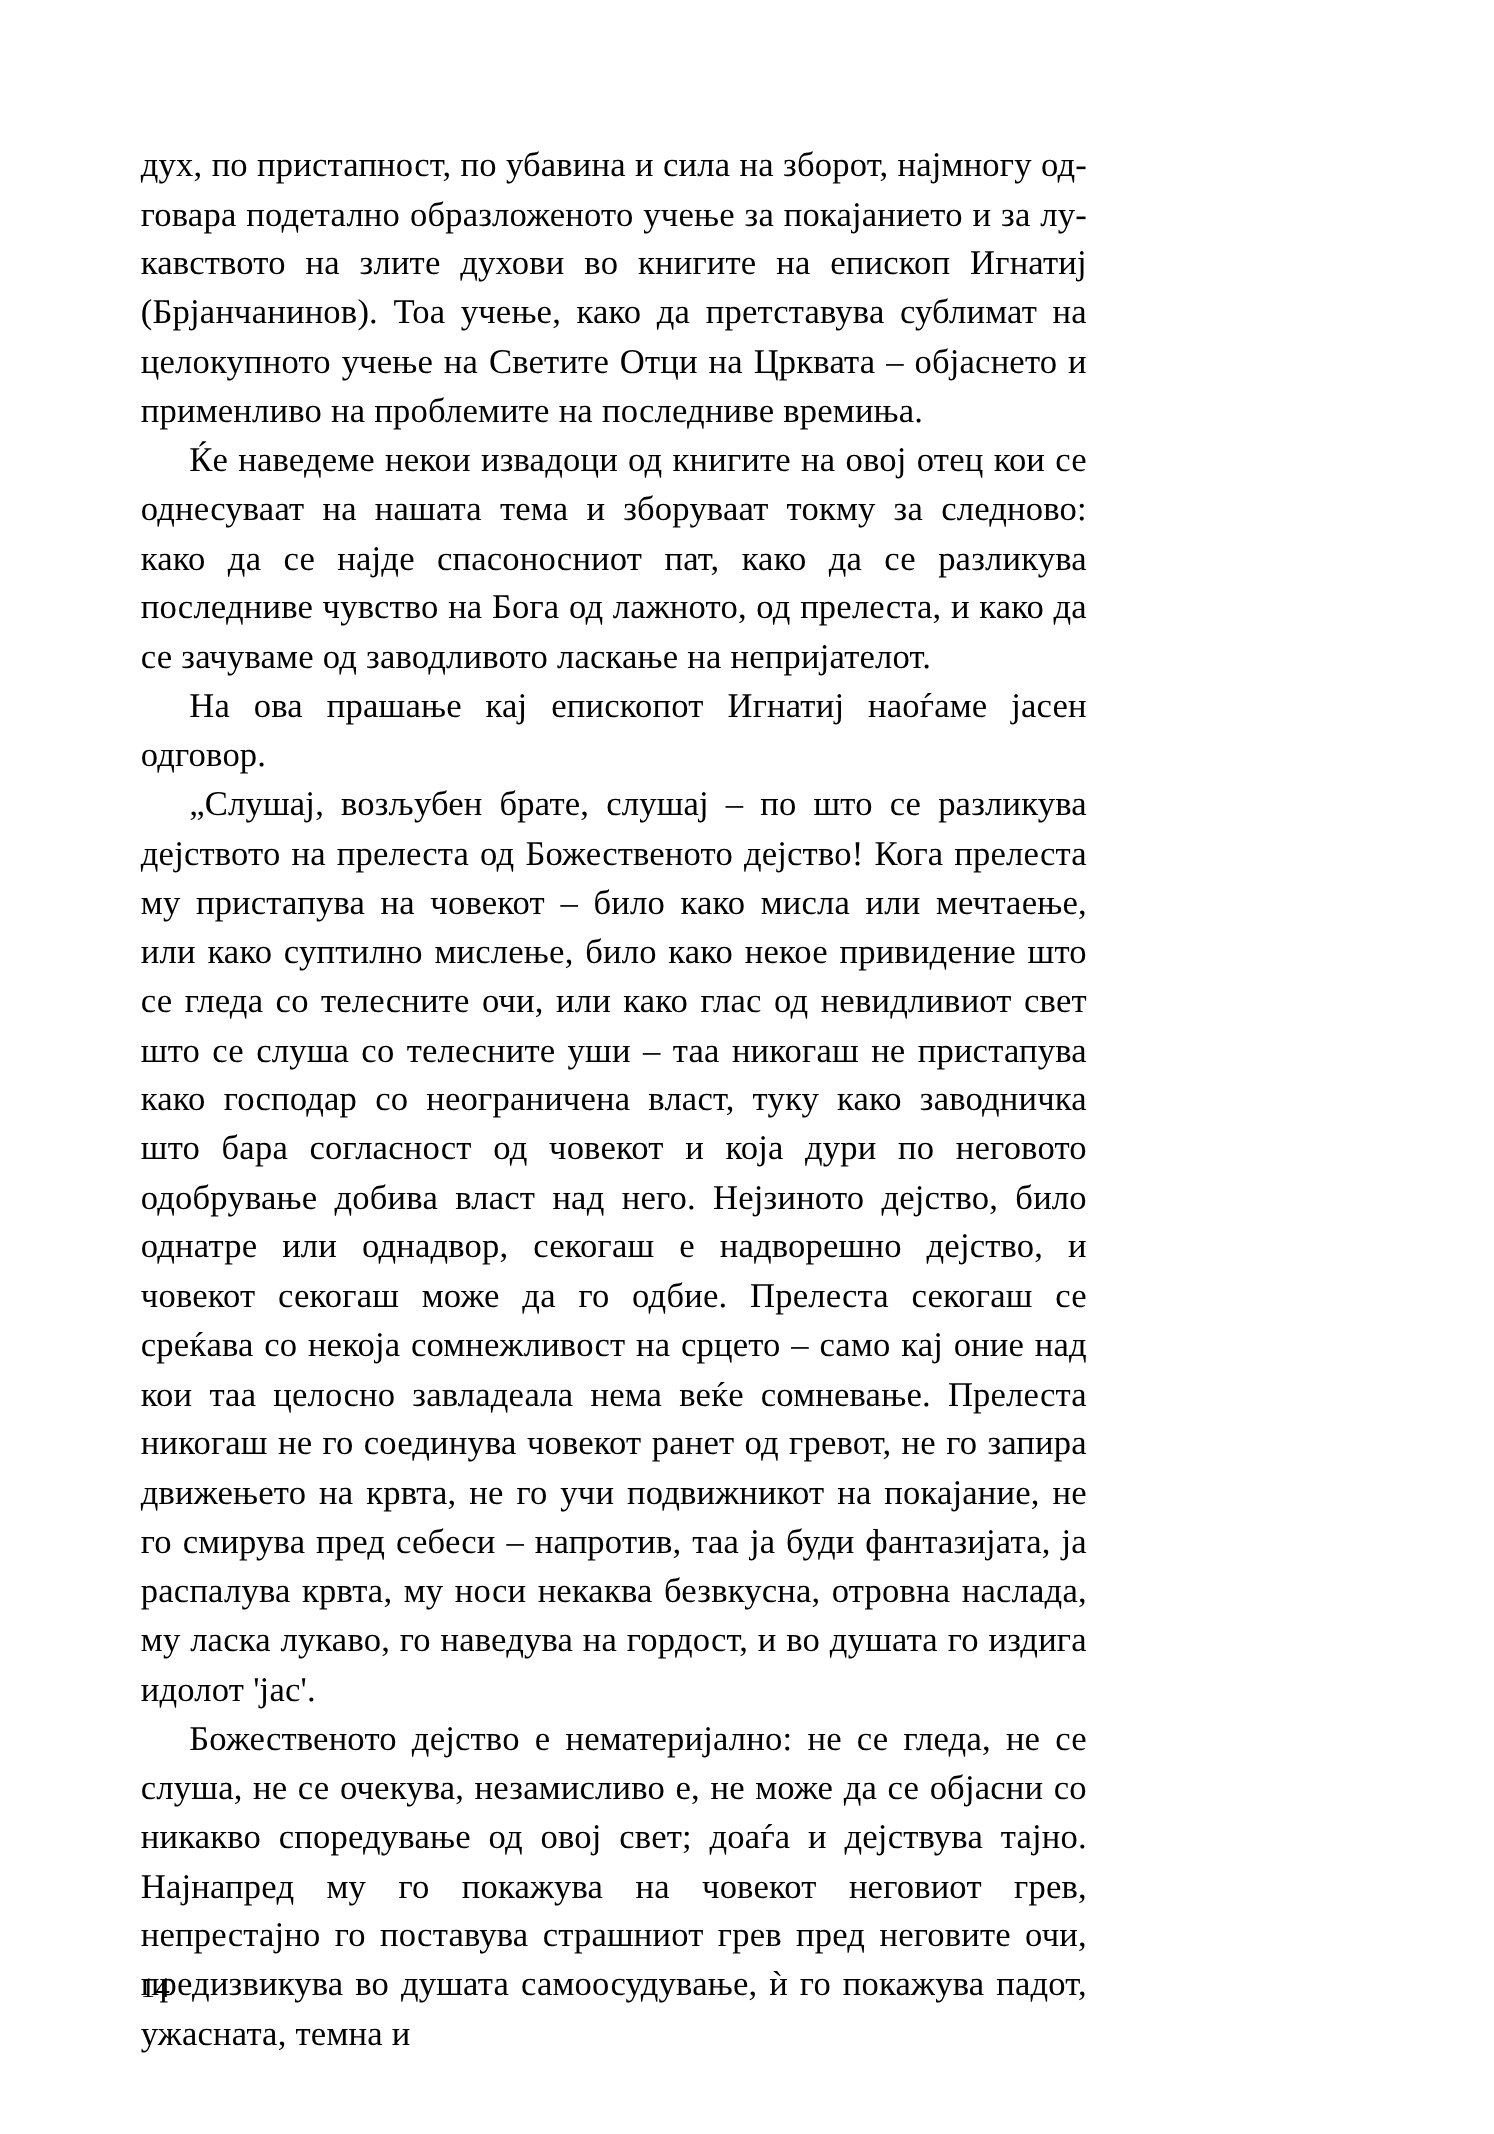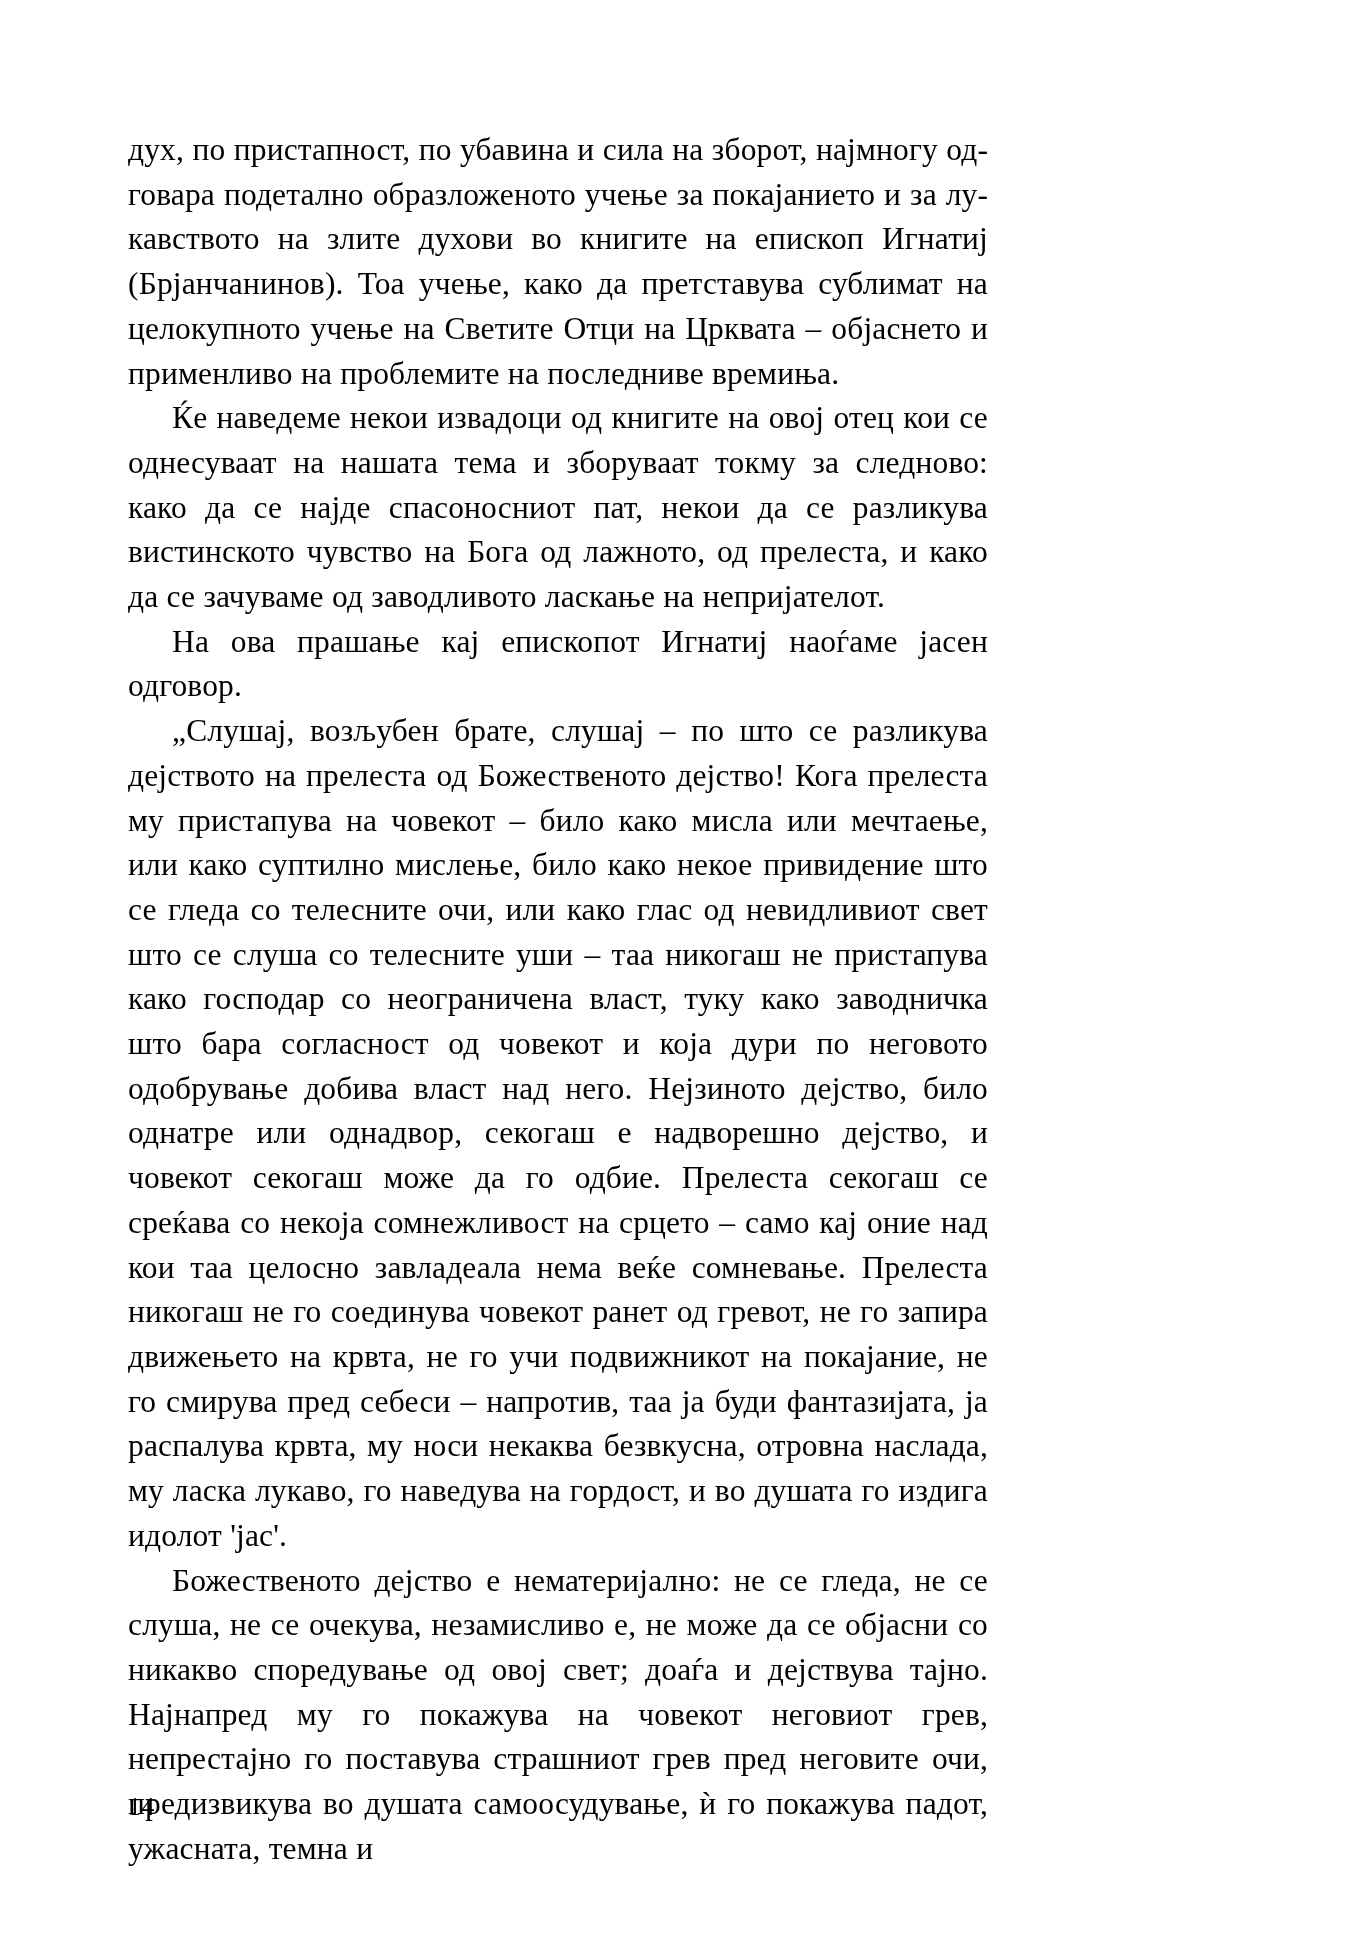--- a/index.html
+++ b/index.html
@@ -50,21 +50,21 @@
     letter-spacing: 0.4px;
   }
 </style>
 </head>
 <body>
 
 <div class="page">
 
   <div class="text-block">
     <p class="para first">дух, по пристапност, по убавина и сила на зборот, најмногу од­говара подетално образложеното учење за покајанието и за лу­кавството на злите духови во книгите на епископ Игнатиј (Брјан­чанинов). Тоа учење, како да претставува сублимат на целокупното учење на Светите Отци на Црквата – објаснето и применливо на проблемите на последниве времиња.</p>
-    <p class="para">Ќе наведеме некои извадоци од книгите на овој отец кои се однесуваат на нашата тема и зборуваат токму за следново: како да се најде спасоносниот пат, некои да се разликува вистинското чувство на Бога од лажното, од прелеста, и како да се зачуваме од заводливото ласкање на непријателот.</p>
+    <p class="para">Ќе наведеме некои извадоци од книгите на овој отец кои се однесуваат на нашата тема и зборуваат токму за следново: како да се најде спасоносниот пат, како да се разликува последниве чувство на Бога од лажното, од прелеста, и како да се зачуваме од заводливото ласкање на непријателот.</p>
     <p class="para">На ова прашање кај епископот Игнатиј наоѓаме јасен одговор.</p>
     <p class="para">„Слушај, возљубен брате, слушај – по што се разликува дејството на прелеста од Божественото дејство! Кога прелеста му пристапува на човекот – било како мисла или мечтаење, или како суптилно мислење, било како некое привидение што се гледа со телесните очи, или како глас од невидливиот свет што се слуша со телесните уши – таа никогаш не пристапува како господар со неограничена власт, туку како заводничка што бара согласност од човекот и која дури по неговото одобрување до­бива власт над него. Нејзиното дејство, било однатре или однад­вор, секогаш е надворешно дејство, и човекот секогаш може да го одбие. Прелеста секогаш се среќава со некоја сомнежливост на срцето – само кај оние над кои таа целосно завладеала нема веќе сомневање. Прелеста никогаш не го соединува човекот ра­нет од гревот, не го запира движењето на крвта, не го учи по­движникот на покајание, не го смирува пред себеси – напротив, таа ја буди фантазијата, ја распалува крвта, му носи некаква без­вкусна, отровна наслада, му ласка лукаво, го наведува на гор­дост, и во душата го издига идолот 'јас'.</p>
     <p class="para">Божественото дејство е нематеријално: не се гледа, не се слуша, не се очекува, незамисливо е, не може да се објасни со никакво споредување од овој свет; доаѓа и дејствува тајно. Најнапред му го покажува на човекот неговиот грев, непрестајно го поставува страшниот грев пред неговите очи, предизвикува во душата самоосудување, ѝ го покажува падот, ужасната, темна и</p>
   </div>
 
   <div class="folio">14</div>
 
 </div>
 
 </body></html>

